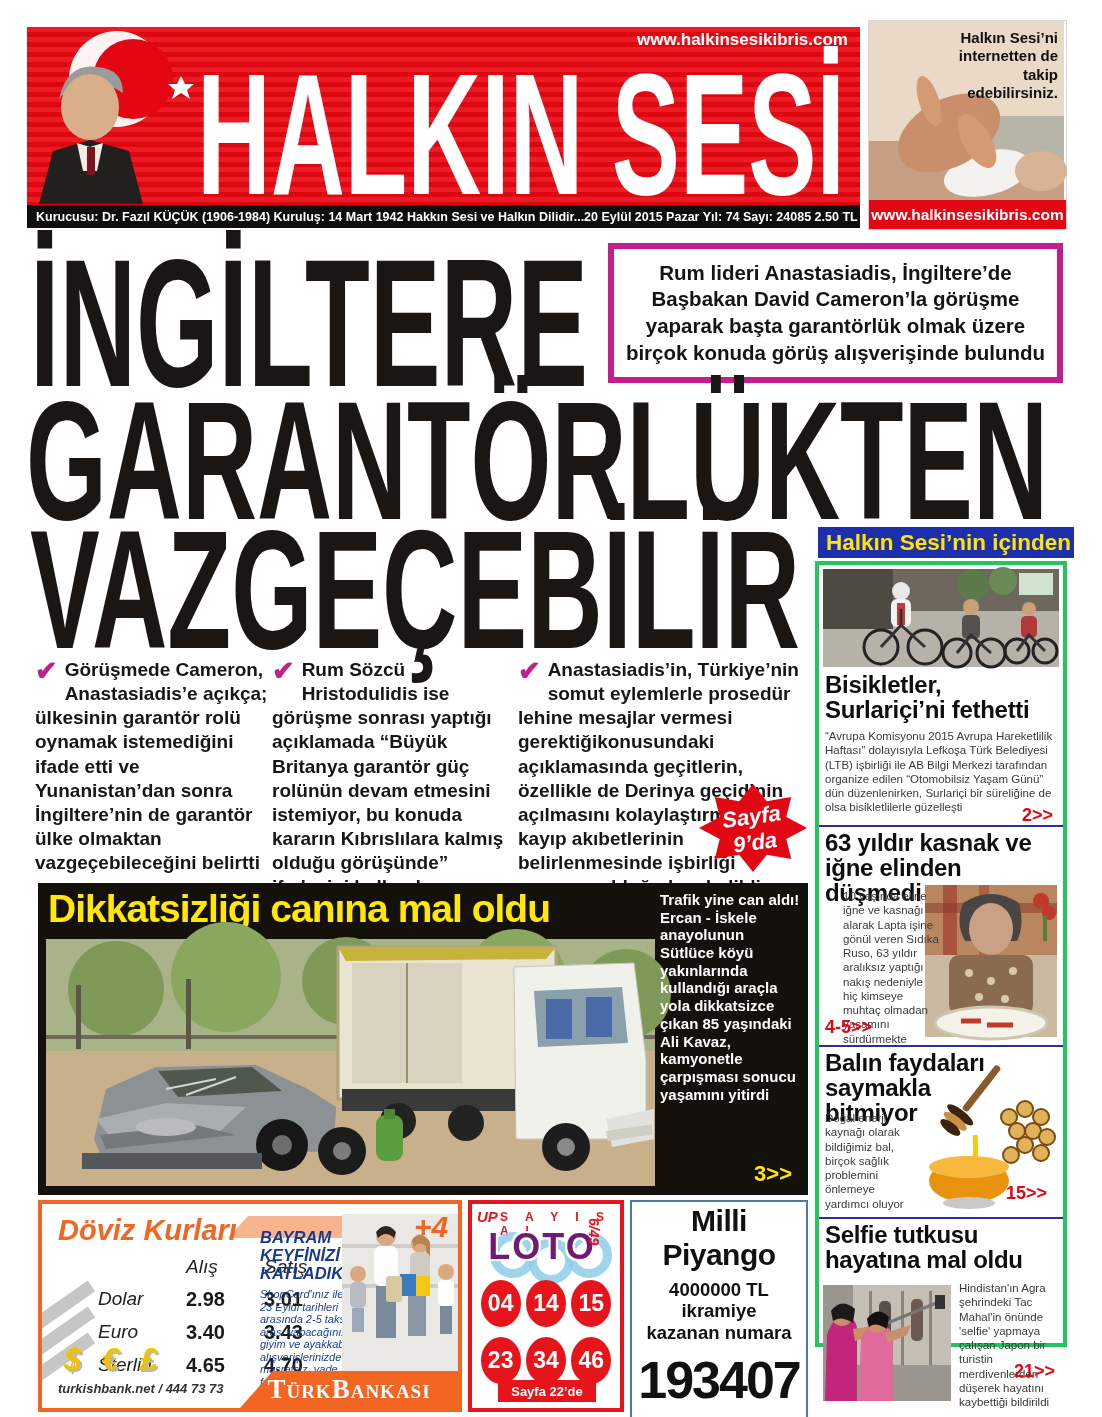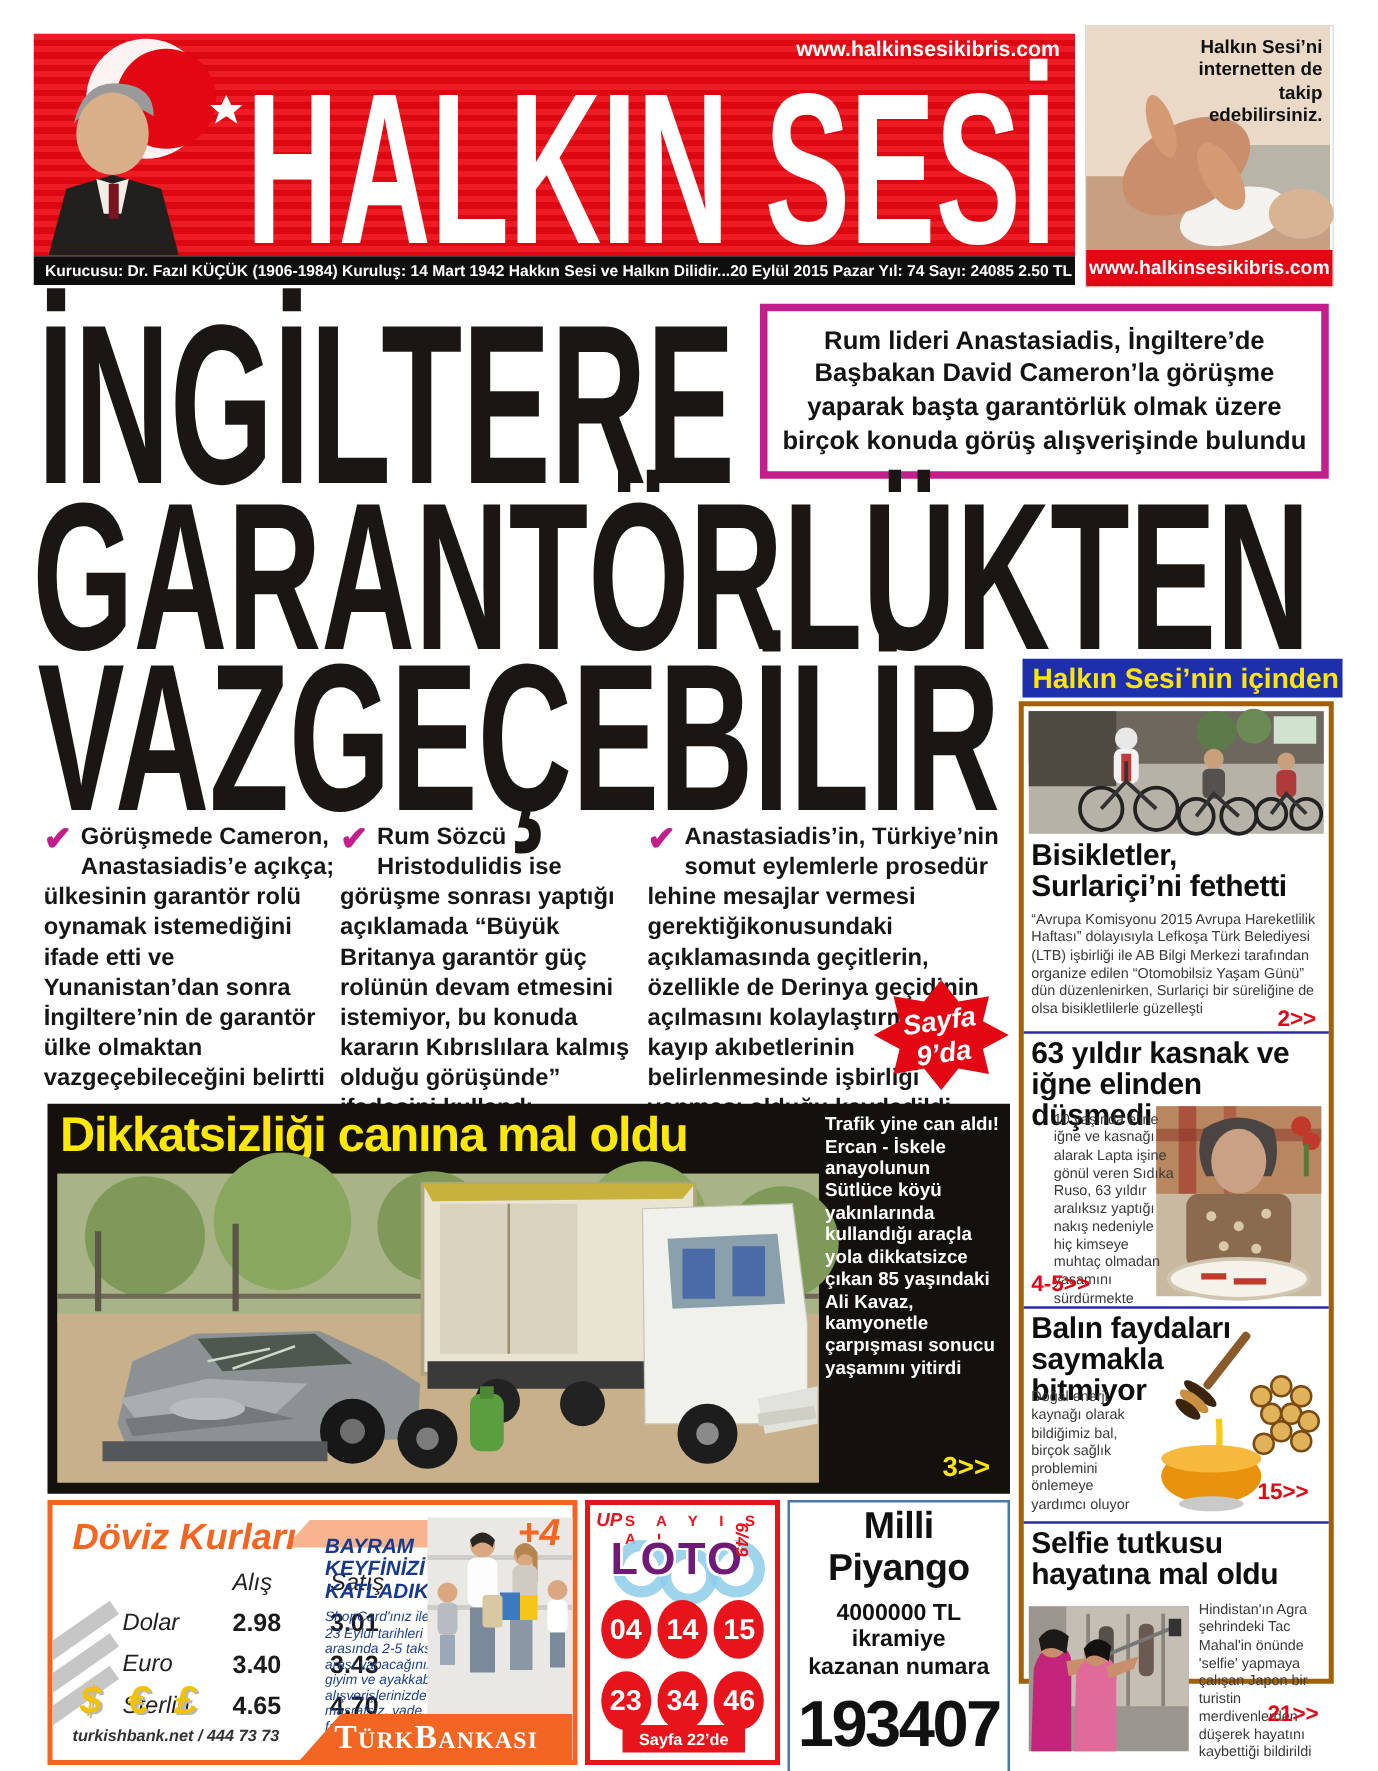--- a/index.html
+++ b/index.html
@@ -48,21 +48,21 @@
   .acc-photo{position:absolute;left:8px;top:56px;}
   .acc-body{position:absolute;left:622px;top:8px;width:140px;color:#fff;font-weight:bold;
             font-size:15px;line-height:1.18;}
   .acc-page{position:absolute;right:16px;bottom:8px;color:#ffe70a;font-weight:800;font-size:22px;}
 
   
   .sb-head{position:absolute;left:818px;top:527px;width:256px;height:31px;background:#1e2fae;
            color:#ffe600;font-weight:800;font-size:22.5px;display:flex;align-items:center;padding-left:8px;
            box-sizing:border-box;}
   .sb-box{position:absolute;left:815px;top:561px;width:252px;height:786px;box-sizing:border-box;
-          border:4px solid #a16207;background:#fff;}
+          border:4px solid #22c55e;background:#fff;}
   .sb-title{position:absolute;font-size:24px;font-weight:800;line-height:1.04;color:#0e0e0e;
             letter-spacing:-0.3px;z-index:2;}
   .sb-body{position:absolute;font-size:11.5px;line-height:1.24;color:#3a3a3a;z-index:2;}
   .sb-page{position:absolute;color:#e30613;font-weight:800;font-size:18px;z-index:3;}
   .sb-divider{position:absolute;left:0;width:100%;height:2px;background:#2b2f9e;}
   .sb-photo{position:absolute;z-index:1;}
 
   
   .bank-ad{position:absolute;left:38px;top:1200px;width:424px;height:212px;box-sizing:border-box;
            border:4px solid #f26522;background:#fff;overflow:hidden;}

